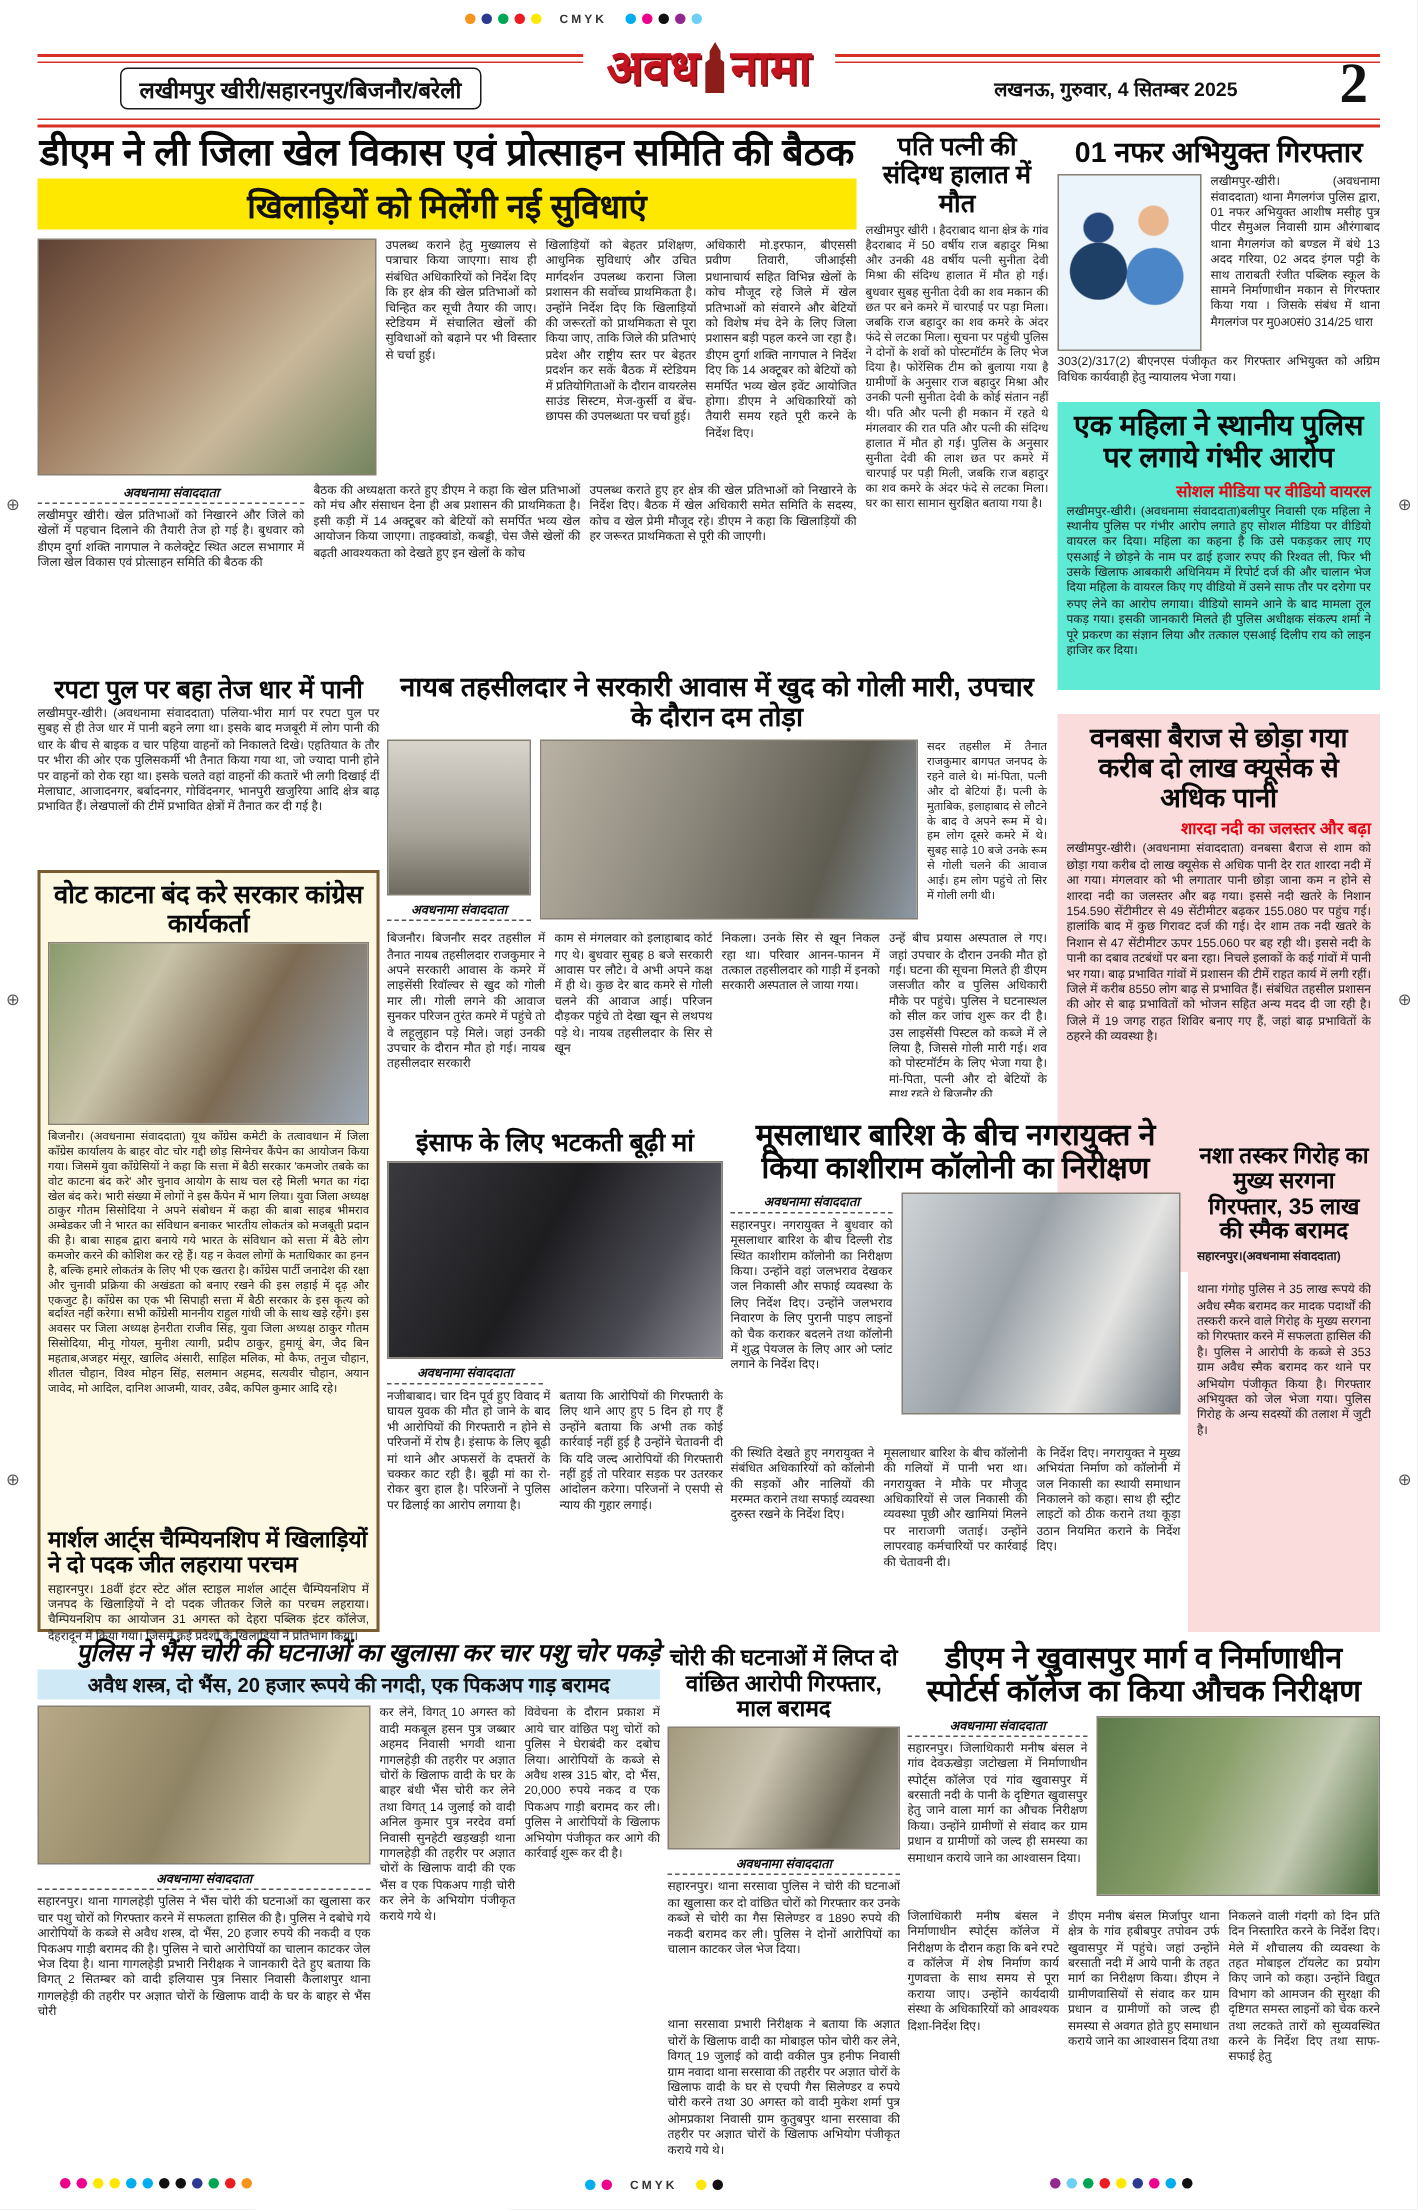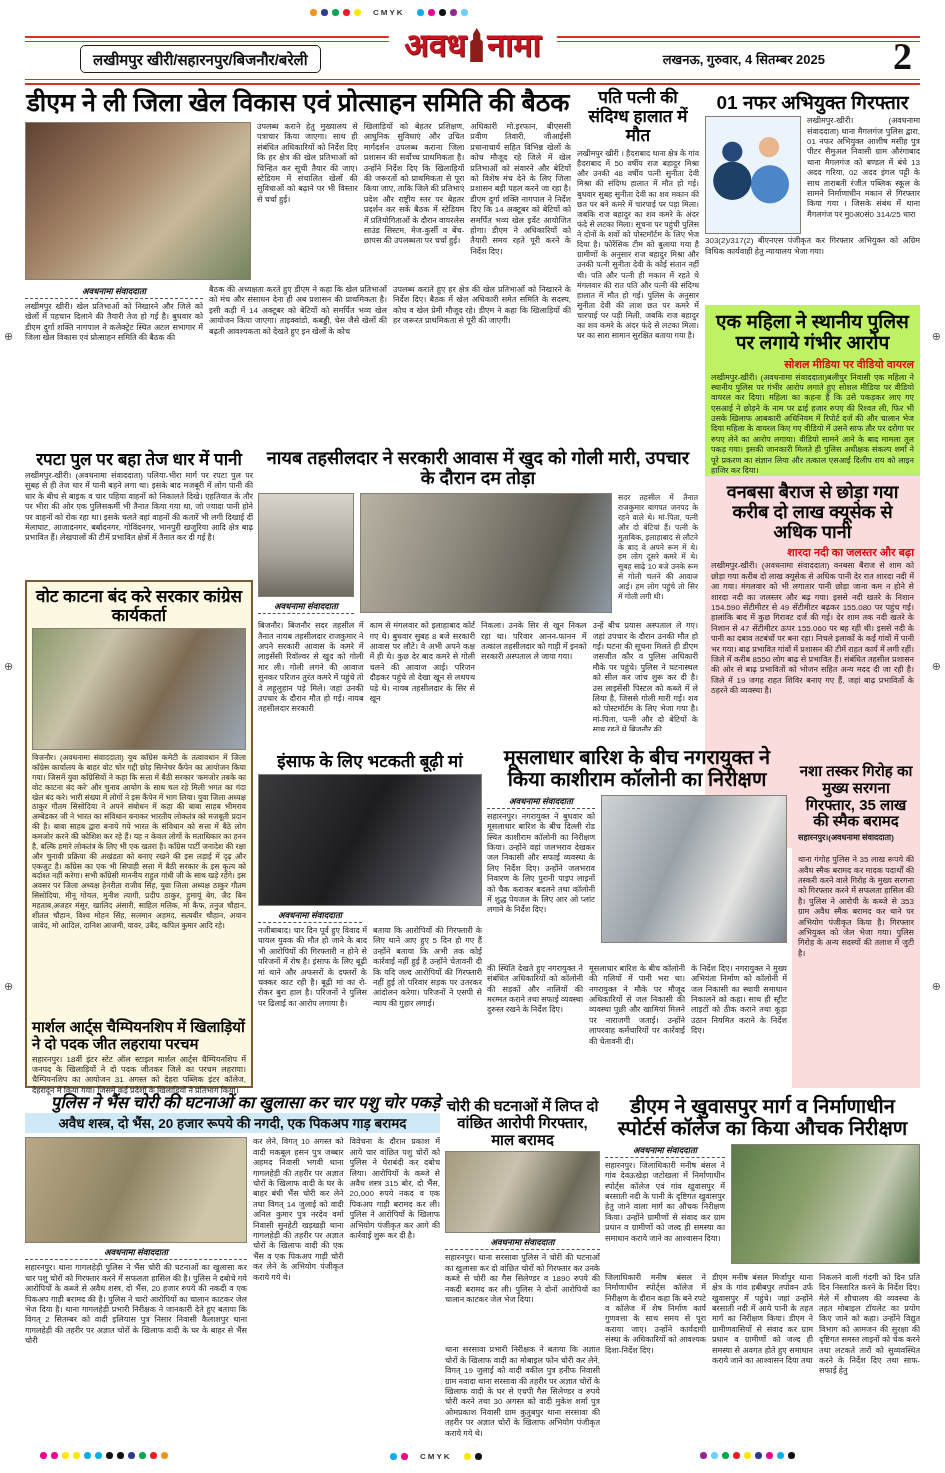--- a/index.html
+++ b/index.html
@@ -22,21 +22,21 @@
            padding:3px 12px;font-size:15px;font-weight:700;background:#fff;}
   #mh-logo{position:absolute;left:50%;top:-8px;transform:translateX(-50%);background:#fff;
            padding:2px 16px;display:flex;align-items:center;gap:4px;}
   .logo-txt{color:#c41420;font-weight:700;font-size:32px;line-height:1;text-shadow:1px 1px 0 #7a0e0e;}
   .minaret{width:13px;height:34px;background:#8c1d18;
            clip-path:polygon(50% 0,78% 18%,78% 34%,100% 40%,100% 100%,0 100%,0 40%,22% 34%,22% 18%);}
   #mh-date{position:absolute;right:95px;top:16px;font-size:13px;font-weight:700;}
   #mh-page{position:absolute;right:8px;top:0px;font-family:"Liberation Serif",serif;
            font-size:38px;font-weight:700;}
   
-  .bluebox{background:#bef264;padding:6px;box-sizing:border-box;margin-top:37px;}
+  .bluebox{background:#5eead4;padding:6px;box-sizing:border-box;}
   .pinkbox{background:#fadcdd;padding:6px;box-sizing:border-box;}
   .creambox{background:#fdf8e2;border:2px solid #7a5c33;padding:5px;box-sizing:border-box;}
   .yellowband{background:#ffe800;font-weight:700;text-align:center;font-size:22px;padding:2px 0;margin-top:3px;}
   .cyanband{background:#cfe9f6;font-weight:700;text-align:center;font-size:13.5px;padding:1px 0;margin-top:2px;}
   
   .ph-meeting{background:linear-gradient(135deg,#5f4234,#9c7a5f 35%,#c9b89a 65%,#74845f);}
   .ph-cartoon{background:
       radial-gradient(circle at 28% 30%,#26477a 0 9%,transparent 10%),
       radial-gradient(circle at 28% 55%,#1e3f66 0 20%,transparent 21%),
       radial-gradient(circle at 67% 26%,#e9b68e 0 9%,transparent 10%),
@@ -94,20 +94,21 @@
       <span class="logo-txt">अवध</span>
       <span class="minaret"></span>
       <span class="logo-txt">नामा</span>
     </div>
     <div id="mh-date">लखनऊ, गुरुवार, 4 सितम्बर 2025</div>
     <div id="mh-page">2</div>
   </div>
 
   <div class="art" style="left:25px;top:88px;width:546px;height:356px;">
     <div class="hl" style="font-size:25px;">डीएम ने ली जिला खेल विकास एवं प्रोत्साहन समिति की बैठक</div>
+    <div class="yellowband">खिलाड़ियों को मिलेंगी नई सुविधाएं</div>
     <div class="cols" style="margin-top:6px;">
       <div class="photo ph-meeting" style="width:226px;height:158px;flex:none;"></div>
       <div class="col bt" style="height:158px;">उपलब्ध कराने हेतु मुख्यालय से पत्राचार किया जाएगा। साथ ही संबंधित अधिकारियों को निर्देश दिए कि हर क्षेत्र की खेल प्रतिभाओं को चिन्हित कर सूची तैयार की जाए। स्टेडियम में संचालित खेलों की सुविधाओं को बढ़ाने पर भी विस्तार से चर्चा हुई।</div>
       <div class="col bt" style="height:158px;">खिलाड़ियों को बेहतर प्रशिक्षण, आधुनिक सुविधाएं और उचित मार्गदर्शन उपलब्ध कराना जिला प्रशासन की सर्वोच्च प्राथमिकता है। उन्होंने निर्देश दिए कि खिलाड़ियों की जरूरतों को प्राथमिकता से पूरा किया जाए, ताकि जिले की प्रतिभाएं प्रदेश और राष्ट्रीय स्तर पर बेहतर प्रदर्शन कर सकें बैठक में स्टेडियम में प्रतियोगिताओं के दौरान वायरलेस साउंड सिस्टम, मेज-कुर्सी व बेंच-छापस की उपलब्धता पर चर्चा हुई।</div>
       <div class="col bt" style="height:158px;">अधिकारी मो.इरफान, बीएससी प्रवीण तिवारी, जीआईसी प्रधानाचार्य सहित विभिन्न खेलों के कोच मौजूद रहे जिले में खेल प्रतिभाओं को संवारने और बेटियों को विशेष मंच देने के लिए जिला प्रशासन बड़ी पहल करने जा रहा है। डीएम दुर्गा शक्ति नागपाल ने निर्देश दिए कि 14 अक्टूबर को बेटियों को समर्पित भव्य खेल इवेंट आयोजित होगा। डीएम ने अधिकारियों को तैयारी समय रहते पूरी करने के निर्देश दिए।</div>
     </div>
     <div class="cols" style="margin-top:5px;">
       <div class="col" style="height:128px;">
         <div class="byline">अवधनामा संवाददाता</div>
         <div class="bt" style="height:110px;">लखीमपुर खीरी। खेल प्रतिभाओं को निखारने और जिले को खेलों में पहचान दिलाने की तैयारी तेज हो गई है। बुधवार को डीएम दुर्गा शक्ति नागपाल ने कलेक्ट्रेट स्थित अटल सभागार में जिला खेल विकास एवं प्रोत्साहन समिति की बैठक की</div>

